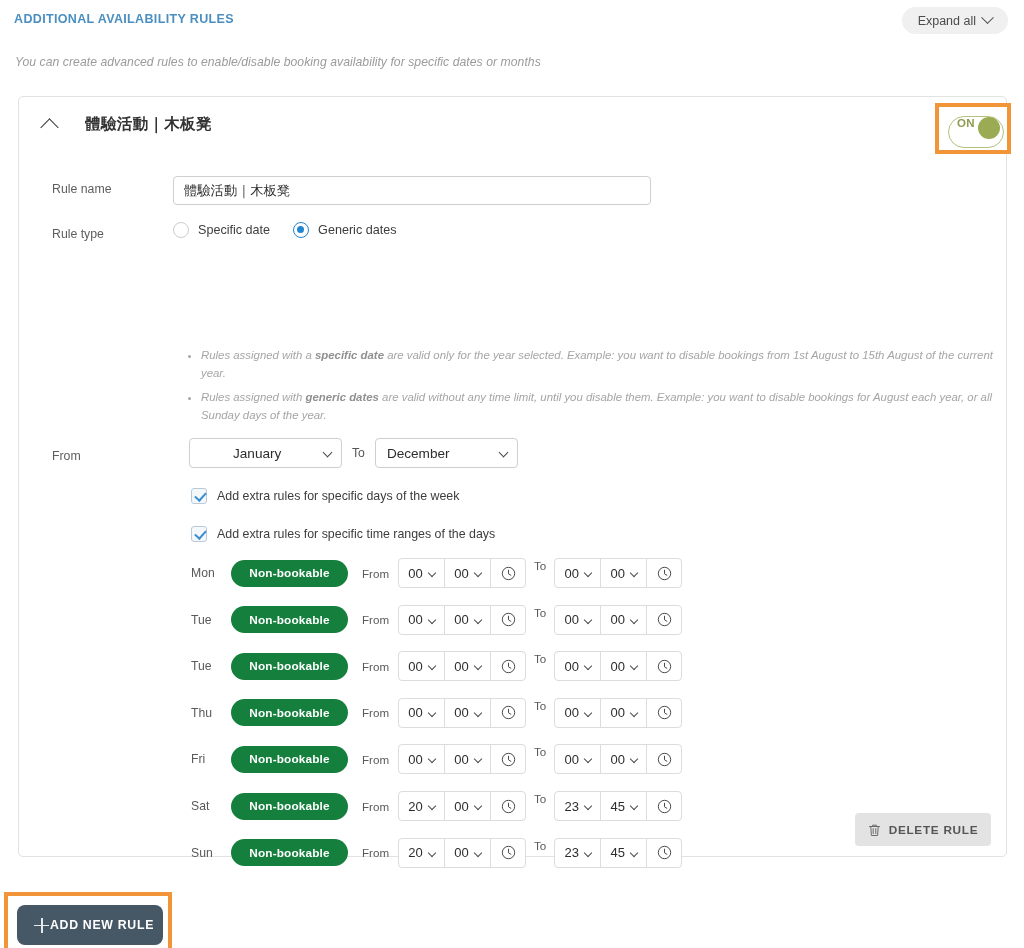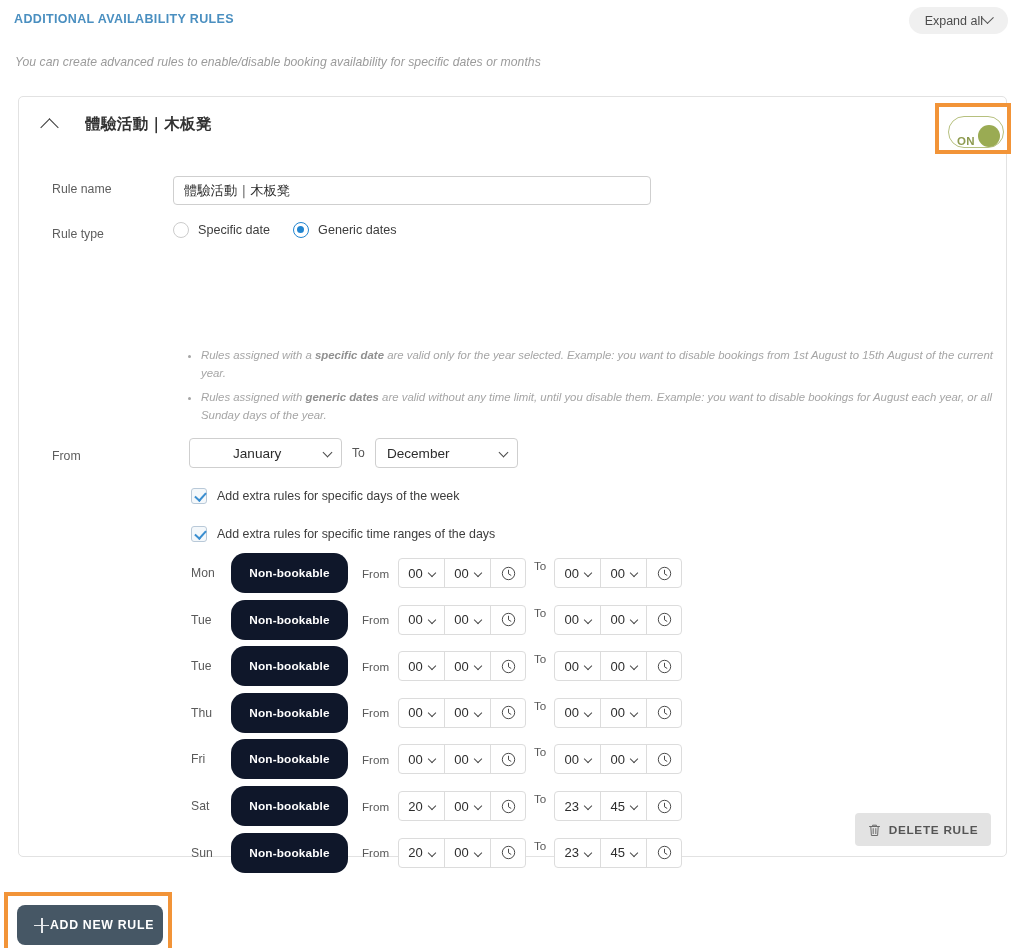--- a/index.html
+++ b/index.html
@@ -37,20 +37,21 @@
     position: absolute;
     right: 16px;
     top: 7px;
     background: #f0f0f0;
     border: none;
     border-radius: 16px;
     height: 27px;
     padding: 0 16px;
     display: flex;
     align-items: center;
+    gap: 7px;
     font-family: "Liberation Sans", sans-serif;
     font-size: 12.5px;
     color: #4c4c4c;
     cursor: pointer;
   }
   .expand-all .chev {
     display: inline-block;
     width: 9px;
     height: 9px;
     border-right: 1.6px solid #555;
@@ -118,21 +119,21 @@
   .toggle {
     position: absolute;
     left: 9px;
     top: 9px;
     width: 56px;
     height: 32px;
     border: 1.4px solid #b6c07e;
     border-radius: 17px;
     background: #fff;
     display: flex;
-    align-items: flex-end;
+    align-items: flex-start;
     cursor: pointer;
   }
   .toggle .tg-label {
     font-size: 11.5px;
     color: #8d9a4f;
     font-weight: bold;
     margin-left: 8px;
     letter-spacing: 0.2px;
   }
   .toggle .knob {
@@ -293,23 +294,23 @@
     display: flex;
     align-items: center;
   }
   .day-name {
     width: 40px;
     font-size: 12.2px;
     color: #5a5a5a;
   }
   .pill {
     width: 117px;
-    height: 40px;
+    height: 27px;
     border-radius: 14px;
-    background: #0f172a;
+    background: #15803d;
     color: #fff;
     font-size: 11.8px;
     font-weight: bold;
     display: flex;
     align-items: center;
     justify-content: center;
     cursor: pointer;
     letter-spacing: 0.15px;
     flex: none;
   }

